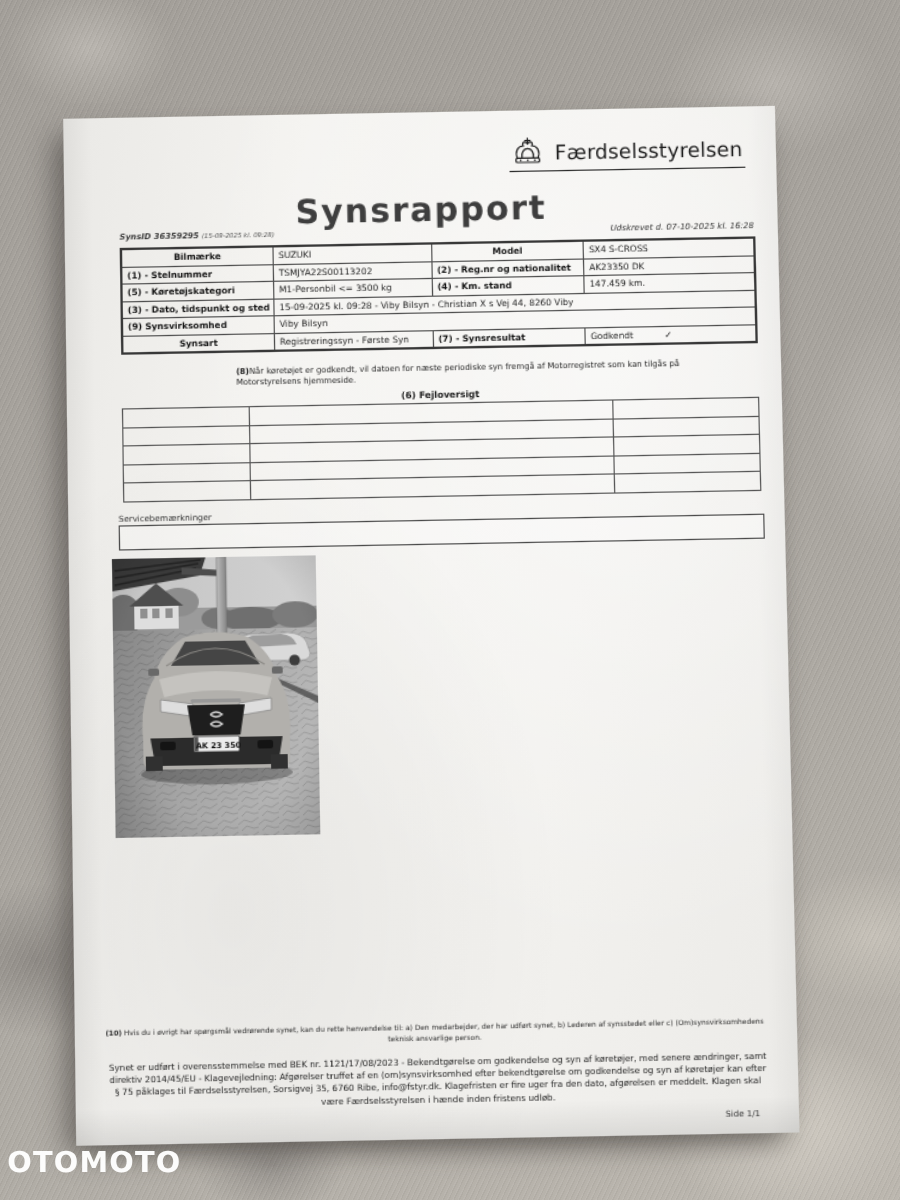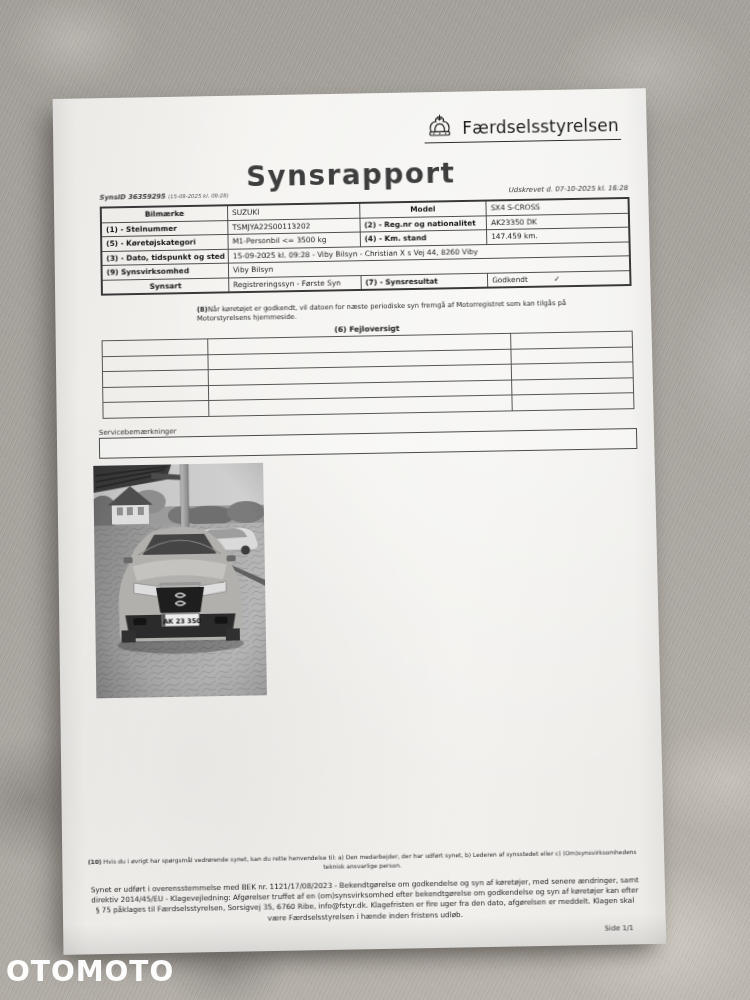--- a/index.html
+++ b/index.html
@@ -24,21 +24,21 @@
   .fabric::after{
     content:"";position:absolute;inset:0;
     background:repeating-linear-gradient(115deg,
       rgba(255,255,255,0.055) 0 1px,
       rgba(0,0,0,0.035) 1px 2px,
       rgba(0,0,0,0) 2px 4px);
   }
   
   .watermark{
     position:absolute;left:6px;top:955px;z-index:6;
-    font-size:28px;font-weight:700;letter-spacing:1px;
+    font-size:24px;font-weight:700;letter-spacing:1px;
     color:rgba(255,255,255,0.97);
   }
   
   .paper{
     position:absolute;left:58px;top:90px;width:598px;height:856px;z-index:3;
     transform:perspective(1200px) rotateX(1.3deg) rotate(-1.05deg);
     transform-origin:50% 50%;
     background:linear-gradient(100deg,#eae9e6 0%,#f4f3f0 28%,#f2f1ee 65%,#ecebe8 100%);
     box-shadow:-14px 10px 22px -4px rgba(55,52,48,0.45), 0 12px 20px -8px rgba(55,52,48,0.4);
     color:#2c2c2c;

